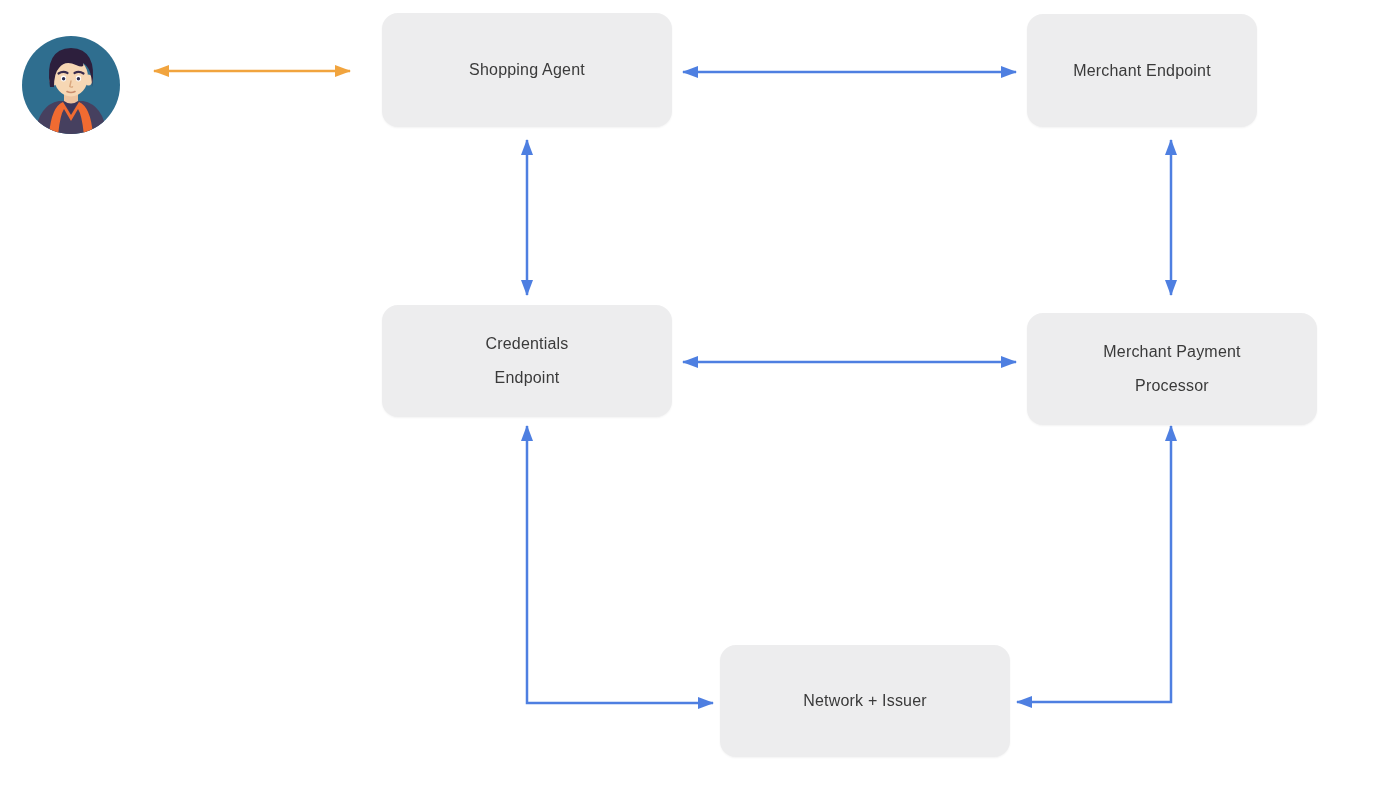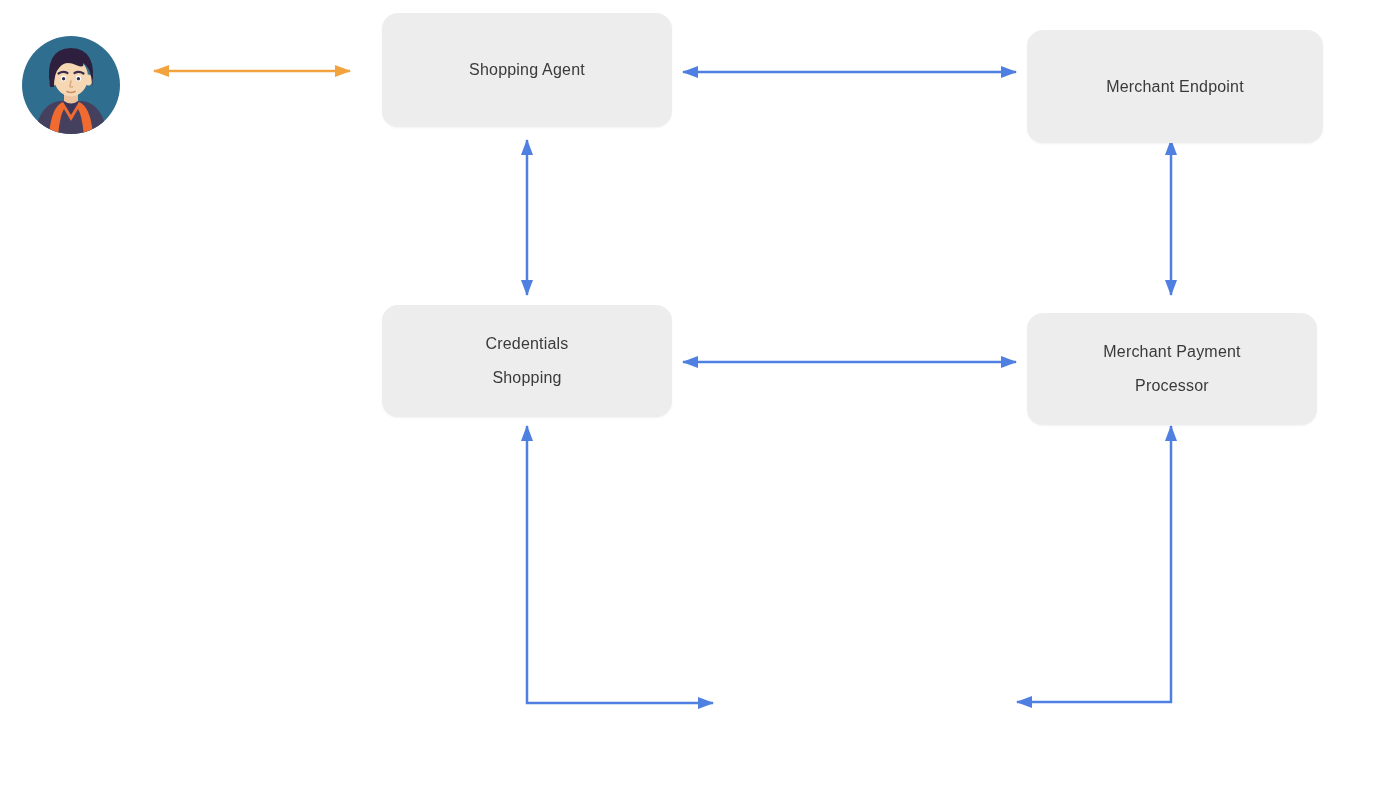--- a/index.html
+++ b/index.html
@@ -34,21 +34,21 @@
     text-align: center;
   }
   .node .label {
     font-size: 16px;
     line-height: 34px;
     color: #3A3A3A;
     letter-spacing: 0.2px;
     white-space: pre-line;
   }
   #node-shopping-agent        { left: 382px;  top: 13px;  width: 290px; height: 114px; }
-  #node-merchant-endpoint     { left: 1027px; top: 30px;  width: 296px; height: 113px; }
+  #node-merchant-endpoint     { left: 1027px; top: 14px;  width: 230px; height: 113px; }
   #node-credentials-provider  { left: 382px;  top: 305px; width: 290px; height: 112px; }
   #node-merchant-payment      { left: 1027px; top: 313px; width: 290px; height: 112px; }
   #node-network-issuer        { left: 720px;  top: 645px; width: 290px; height: 112px; }
   .avatar {
     position: absolute;
     left: 21px;
     top: 35px;
     width: 100px;
     height: 100px;
   }
@@ -124,22 +124,25 @@
   <div class="node" id="node-shopping-agent">
     <span class="label">Shopping Agent</span>
   </div>
 
   <div class="node" id="node-merchant-endpoint">
     <span class="label">Merchant Endpoint</span>
   </div>
 
   <div class="node" id="node-credentials-provider">
     <span class="label">Credentials
-Shopping</span>
+Endpoint</span>
   </div>
 
   <div class="node" id="node-merchant-payment">
     <span class="label">Merchant Payment
 Processor</span>
   </div>
 
+  <div class="node" id="node-network-issuer">
+    <span class="label">Network + Issuer</span>
+  </div>
 
 </div>
 
 </body></html>

